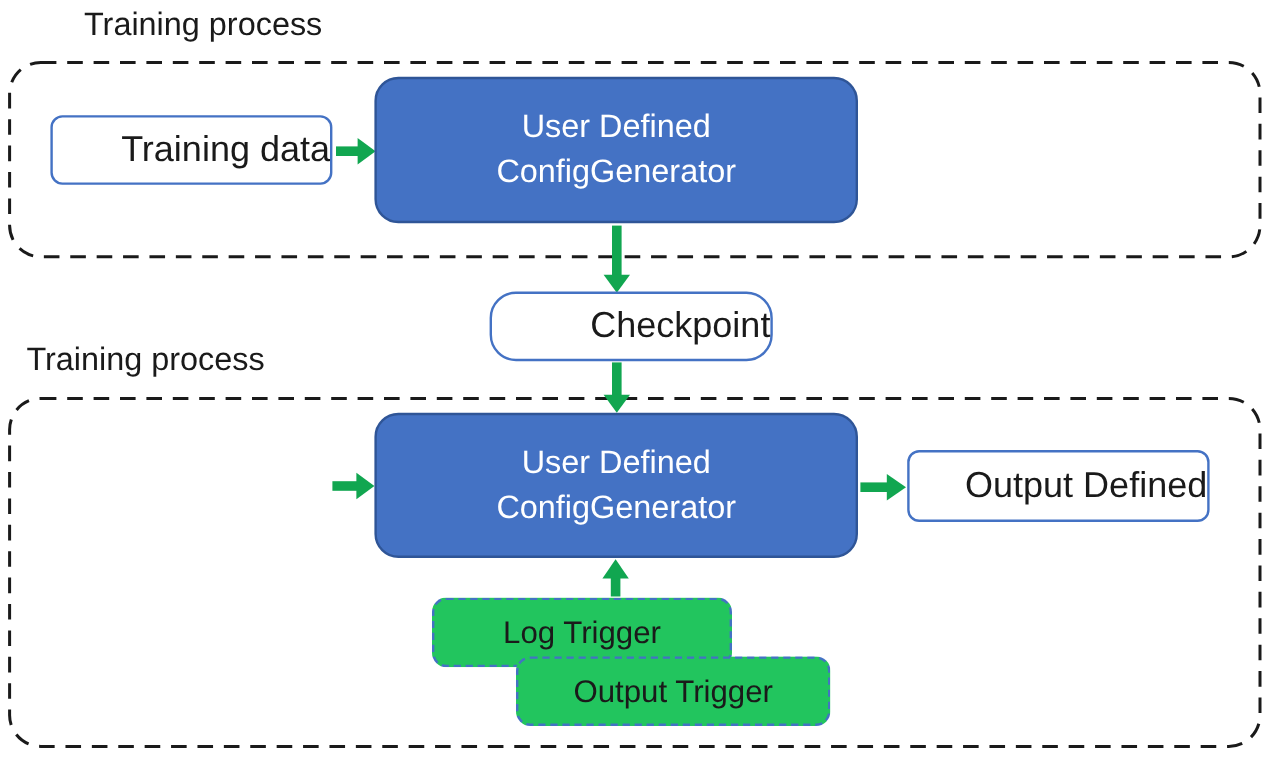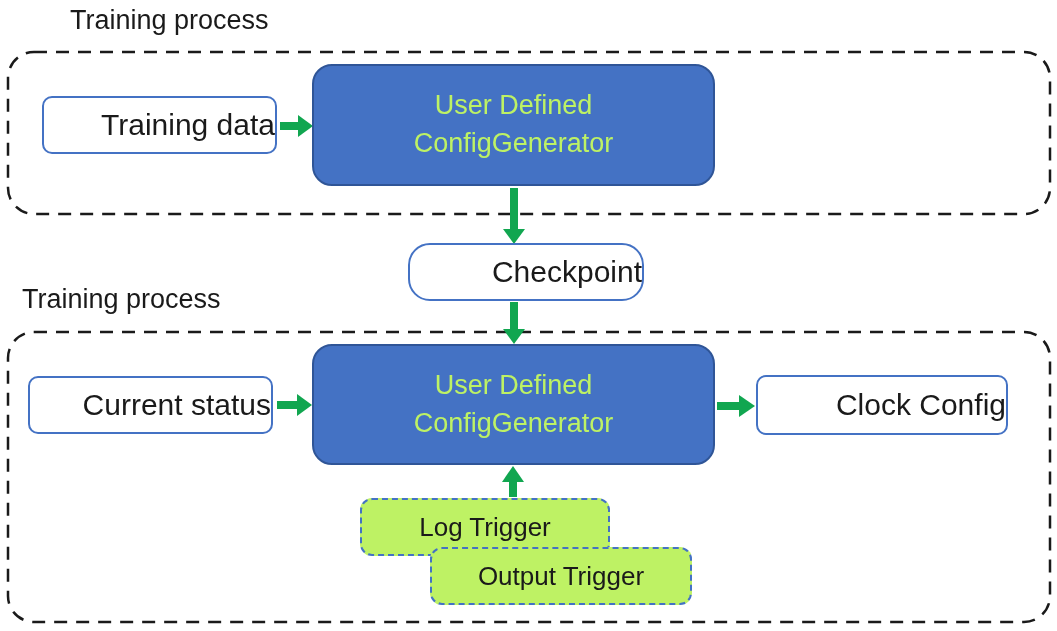--- a/index.html
+++ b/index.html
@@ -47,28 +47,28 @@
   .box-blue {
     position: absolute;
     z-index: 2;
     background: var(--node-fill);
     border: 2.5px solid var(--node-border);
     border-radius: 20px;
     display: flex;
     flex-direction: column;
     align-items: center;
     justify-content: center;
-    color: #bef264;
+    color: #ffffff;
     font-size: 27px;
     line-height: 1.4;
     text-align: center;
   }
   .box-trigger {
     position: absolute;
-    background: #bef264;
+    background: #22c55e;
     border: 2px dashed var(--box-border);
     border-radius: 12px;
     display: flex;
     align-items: center;
     justify-content: center;
     font-size: 26px;
     white-space: nowrap;
   }
   .z2 { z-index: 2; }
   .z3 { z-index: 3; }
@@ -125,31 +125,28 @@
     <div>User Defined</div>
     <div>ConfigGenerator</div>
   </div>
 
   <div class="box-white" style="left:408px; top:243px; width:236px; height:58px;border-radius:22px;">
     <span>Checkpoint</span>
   </div>
 
   <div class="section-label" style="left:22px; top:284px;">Training process</div>
 
-  <div class="box-white" style="left:28px; top:376px; width:245px; height:58px;">
-    <span>Current status</span>
-  </div>
 
   <div class="box-blue" style="left:312px; top:344px; width:403px; height:121px;">
     <div>User Defined</div>
     <div>ConfigGenerator</div>
   </div>
 
   <div class="box-white" style="left:756px; top:375px; width:252px; height:60px;">
-    <span>Clock Config</span>
+    <span>Output Defined</span>
   </div>
 
   <div class="box-trigger z2" style="left:360px; top:498px; width:250px; height:58px;">
     <span>Log Trigger</span>
   </div>
 
   <div class="box-trigger z3" style="left:430px; top:547px; width:262px; height:58px;">
     <span>Output Trigger</span>
   </div>
 

